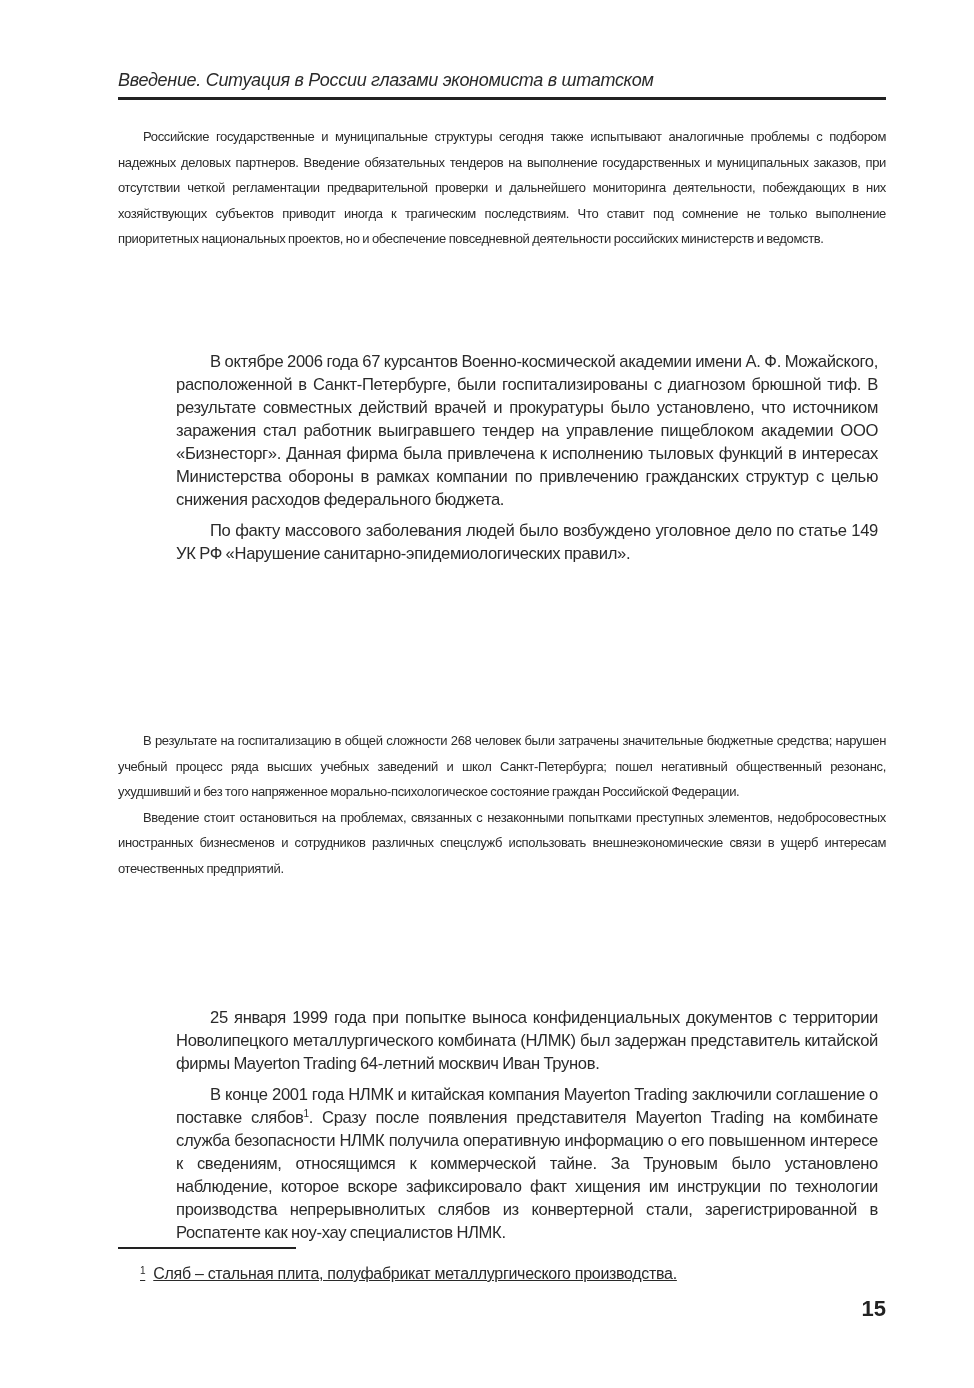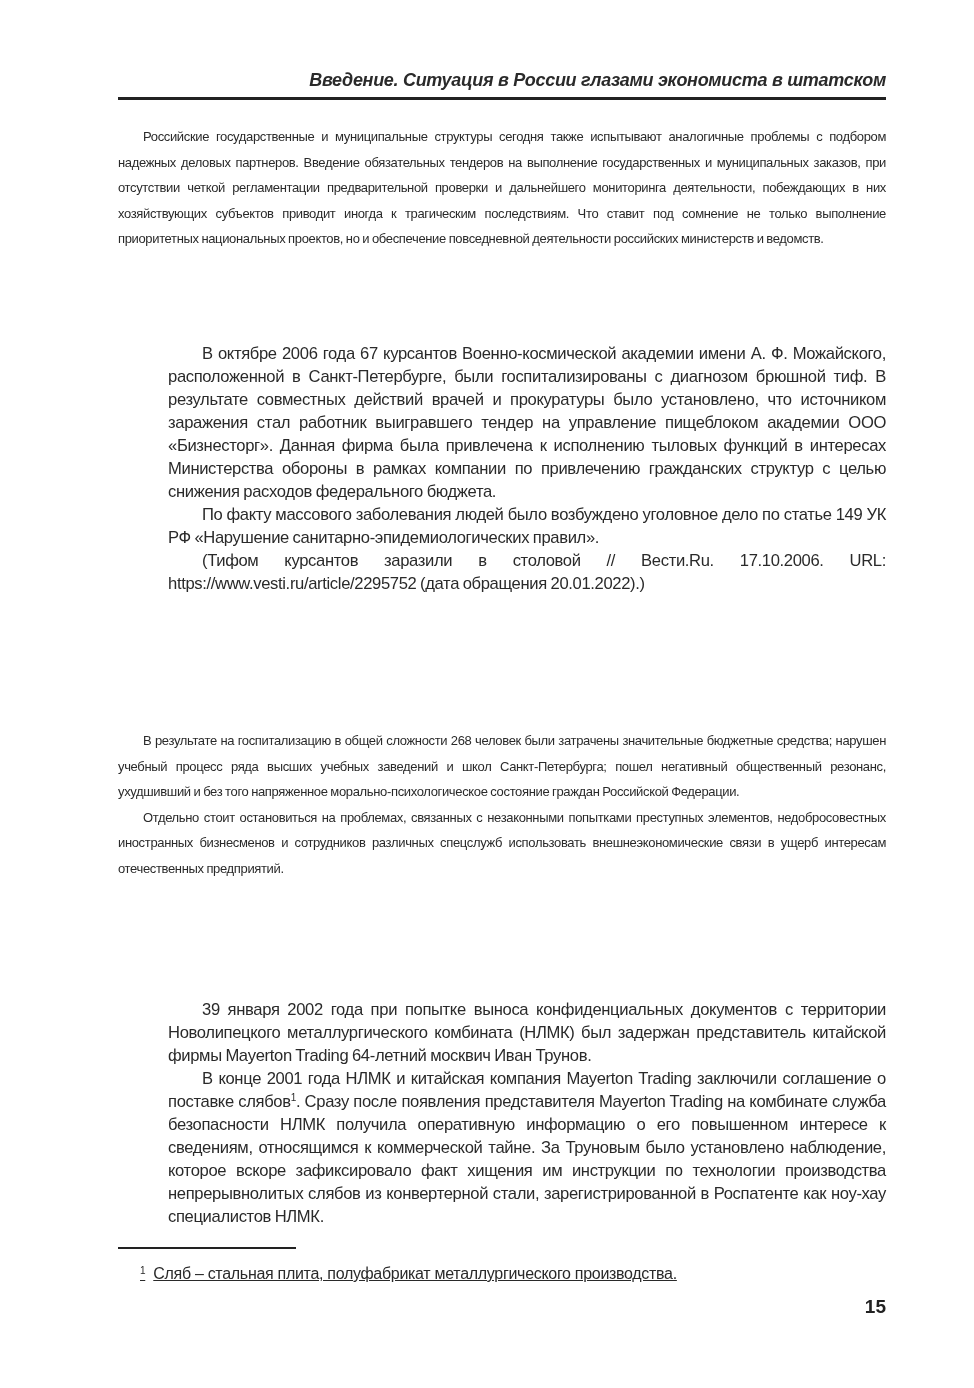--- a/index.html
+++ b/index.html
@@ -19,23 +19,23 @@
       position: absolute;
       left: 118px;
       top: 0;
       width: 768px;
     }
     .running-head {
       position: absolute;
       top: 70px;
       right: 0;
       width: 768px;
-      text-align: right;
+      text-align: left;
       font-style: italic;
-      font-weight: bold;
+      font-weight: normal;
       font-size: 18px;
       letter-spacing: -0.3px;
       color: #2a2a2a;
       white-space: nowrap;
     }
     .head-rule {
       position: absolute;
       top: 97px;
       left: 0;
       width: 768px;
@@ -60,21 +60,21 @@
       position: absolute;
       left: 50px;
       width: 718px;
       font-size: 16.6px;
       line-height: 23px;
       text-align: justify;
       letter-spacing: -0.35px;
       word-spacing: -0.6px;
     }
     .quote-text p {
-      margin: 0;
+      margin: 8px;
       text-indent: 34px;
     }
     #para-block-1 { top: 124px; }
     #quote-block-1 { top: 342px; }
     #para-block-2 { top: 681px; margin-top: 47px; }
     #quote-block-2 { top: 998px; }
     sup {
       font-size: 10px;
       line-height: 0;
       vertical-align: 6px;
@@ -99,50 +99,49 @@
     }
     .footnote .fn-mark {
       font-size: 10px;
       vertical-align: 5px;
       margin-right: 8px;
     }
     .page-number {
       position: absolute;
       top: 1296px;
       right: 0;
-      font-size: 19px;
+      font-size: 22px;
       font-weight: bold;
       color: #222222;
     }
   </style>
 </head>
 <body>
 
 <div class="page">
 
   <div class="running-head">Введение.  Ситуация в России глазами экономиста в штатском</div>
   <div class="head-rule"></div>
 
   <div class="body-text" id="para-block-1">
     <p>Российские государственные и муниципальные структуры сегодня также испытывают аналогичные проблемы с подбором надежных деловых партнеров. Введение обязательных тендеров на выполнение государственных и муниципальных заказов, при отсутствии четкой регламентации предварительной проверки и дальнейшего мониторинга деятельности, побеждающих в них хозяйствующих субъектов приводит иногда к трагическим последствиям. Что ставит под сомнение не только выполнение приоритетных национальных проектов, но и обеспечение повседневной деятельности российских министерств и ведомств.</p>
   </div>
 
   <div class="quote-text" id="quote-block-1">
     <p>В октябре 2006 года 67 курсантов Военно-космической академии имени А. Ф. Можайского, расположенной в Санкт-Петербурге, были госпитализированы с диагнозом брюшной тиф. В результате совместных действий врачей и прокуратуры было установлено, что источником заражения стал работник выигравшего тендер на управление пищеблоком академии ООО «Бизнесторг». Данная фирма была привлечена к исполнению тыловых функций в интересах Министерства обороны в рамках компании по привлечению гражданских структур с целью снижения расходов федерального бюджета.</p>
     <p>По факту массового заболевания людей было возбуждено уголовное дело по статье 149 УК РФ «Нарушение санитарно-эпидемиологических правил».</p>
-    <p>(Тифом курсантов заразили в столовой // Вести.Ru. 17.10.2006. URL: https://www.vesti.ru/article/2295752 (дата обращения 20.01.2022).)</p>
   </div>
 
   <div class="body-text" id="para-block-2">
     <p>В результате на госпитализацию в общей сложности 268 человек были затрачены значительные бюджетные средства; нарушен учебный процесс ряда высших учебных заведений и школ Санкт-Петербурга; пошел негативный общественный резонанс, ухудшивший и без того напряженное морально-психологическое состояние граждан Российской Федерации.</p>
-    <p>Отдельно стоит остановиться на проблемах, связанных с незаконными попытками преступных элементов, недобросовестных иностранных бизнесменов и сотрудников различных спецслужб использовать внешнеэкономические связи в ущерб интересам отечественных предприятий.</p>
+    <p>Введение стоит остановиться на проблемах, связанных с незаконными попытками преступных элементов, недобросовестных иностранных бизнесменов и сотрудников различных спецслужб использовать внешнеэкономические связи в ущерб интересам отечественных предприятий.</p>
   </div>
 
   <div class="quote-text" id="quote-block-2">
-    <p>39 января 2002 года при попытке выноса конфиденциальных документов с территории Новолипецкого металлургического комбината (НЛМК) был задержан представитель китайской фирмы Mayerton Trading 64-летний москвич Иван Трунов.</p>
+    <p>25 января 1999 года при попытке выноса конфиденциальных документов с территории Новолипецкого металлургического комбината (НЛМК) был задержан представитель китайской фирмы Mayerton Trading 64-летний москвич Иван Трунов.</p>
     <p><span>В конце 2001 года НЛМК и китайская компания Mayerton Trading заключили соглашение о поставке слябов</span><sup>1</sup><span>. Сразу после появления представителя Mayerton Trading на комбинате служба безопасности НЛМК получила оперативную информацию о его повышенном интересе к сведениям, относящимся к коммерческой тайне. За Труновым было установлено наблюдение, которое вскоре зафиксировало факт хищения им инструкции по технологии производства непрерывнолитых слябов из конвертерной стали, зарегистрированной в Роспатенте как ноу-хау специалистов НЛМК.</span></p>
   </div>
 
   <div class="footnote-rule"></div>
   <div class="footnote">
     <span class="fn-mark">1</span><span>Сляб – стальная плита, полуфабрикат металлургического производства.</span>
   </div>
 
   <div class="page-number">15</div>
 

